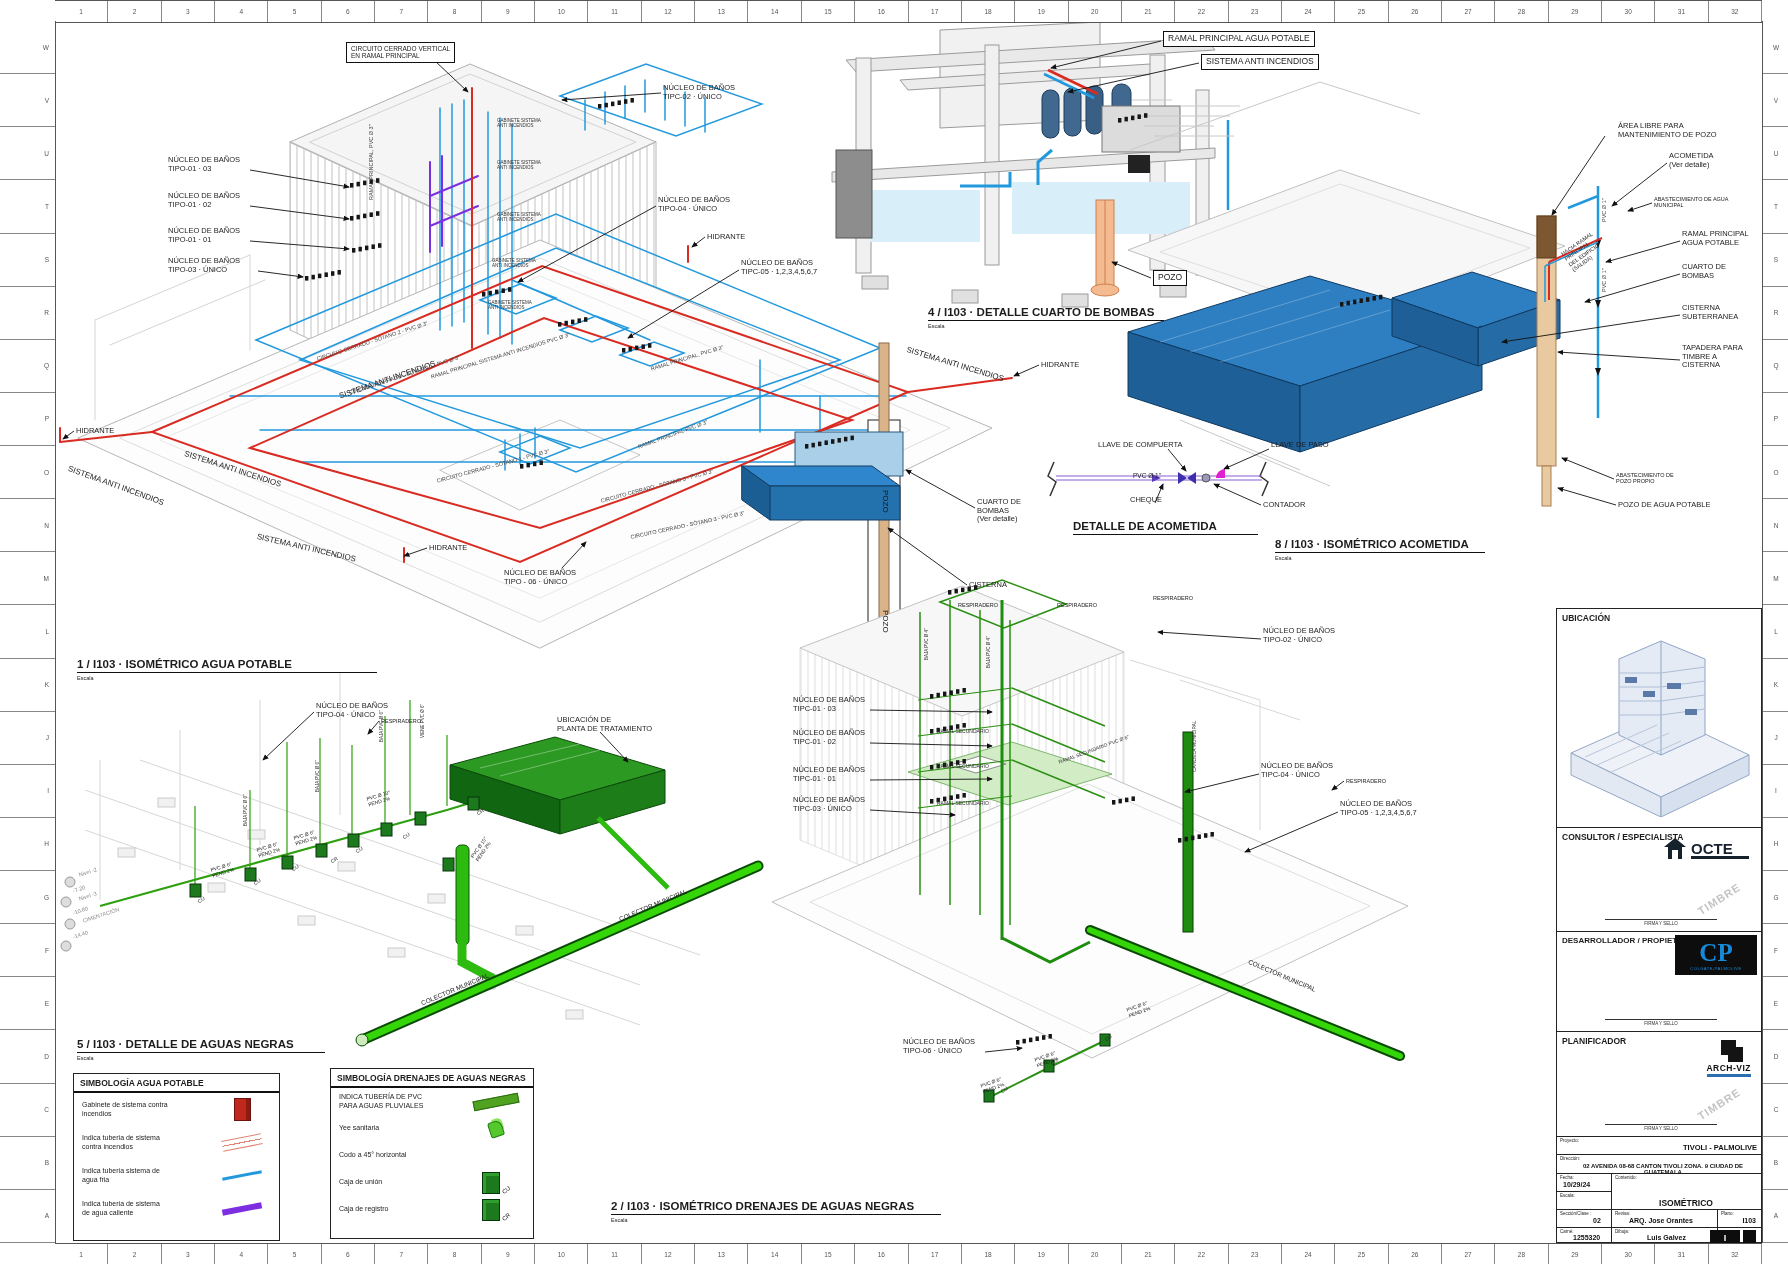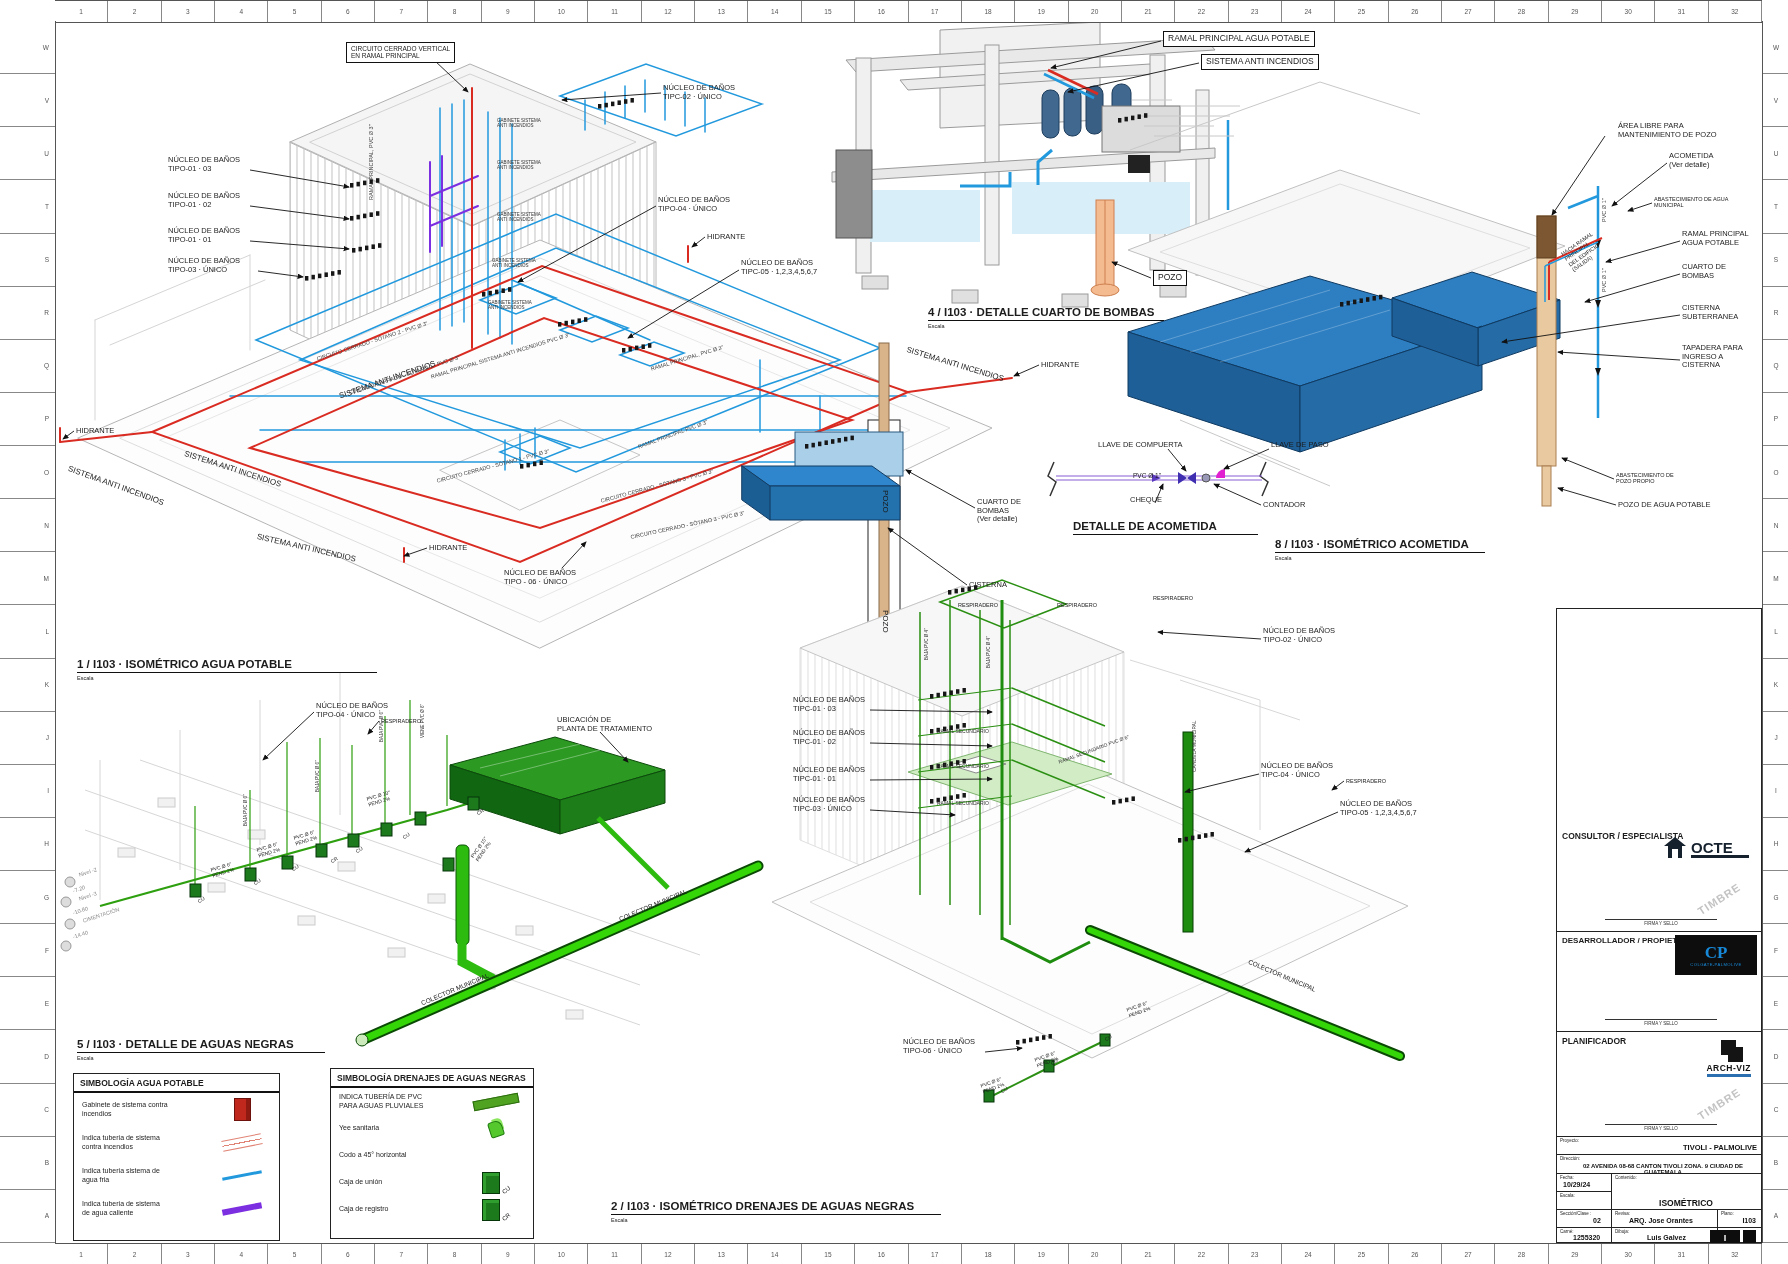--- a/index.html
+++ b/index.html
@@ -47,21 +47,21 @@
   .tb-sec{position:absolute;left:0;width:100%;border-top:1px solid #222;box-sizing:border-box;}
   .tb-sec:first-child{border-top:none;}
   .tb-h{font-weight:bold;font-size:8.5px;padding:4px 0 0 5px;}
   .firma{position:absolute;bottom:5px;left:48px;width:112px;border-top:1px solid #333;text-align:center;font-size:4.5px;color:#333;padding-top:1px;}
   .timbre{position:absolute;right:18px;bottom:26px;font-size:11px;font-weight:bold;color:#c3c3c3;transform:rotate(-33deg);letter-spacing:1px;}
   .tb-row{position:absolute;left:0;width:100%;border-top:1px solid #222;box-sizing:border-box;}
   .tb-lab{position:absolute;left:3px;top:1px;font-size:4.5px;color:#222;}
   .tb-val{position:absolute;font-size:7px;font-weight:bold;color:#111;}
   .cdiv{position:absolute;top:0;bottom:0;border-left:1px solid #222;}
   .cp-box{position:absolute;right:4px;top:3px;width:82px;height:40px;background:#0d0d0d;display:flex;flex-direction:column;align-items:center;justify-content:center;}
-  .cp-mono{color:#1789d8;font-weight:bold;font-size:17px;line-height:1;font-family:"Liberation Serif",serif;}
+  .cp-mono{color:#1789d8;font-weight:bold;font-size:25px;line-height:1;font-family:"Liberation Serif",serif;}
   .cp-cap{color:#1789d8;font-size:4.2px;letter-spacing:.4px;margin-top:1px;}
   .octe{position:absolute;right:6px;top:8px;display:flex;align-items:center;}
   .octe svg{display:block;}
   .av-logo{position:absolute;right:10px;top:8px;text-align:center;}
   .av-cube{width:15px;height:15px;background:#141414;margin:0 auto 8px auto;box-shadow:7px 7px 0 #141414, 3px 3px 0 #ffffff;}
   .av-name{font-size:8.5px;font-weight:bold;color:#111;letter-spacing:.5px;}
   .av-bar{width:44px;height:3px;background:#2b6fb0;margin:1px auto 0 auto;}
   .nbox{position:absolute;right:5px;top:2px;display:flex;}
   .nb1{width:30px;height:15px;background:#0d0d0d;color:#fff;font-size:9px;font-weight:bold;display:flex;align-items:center;justify-content:center;}
   .nb2{width:13px;height:15px;background:#0d0d0d;margin-left:3px;}
@@ -492,21 +492,21 @@
 (Ver detalle)</div>
       <div class="co" style="left: 1654px; top: 196px; font-size: 5.5px;">ABASTECIMIENTO DE AGUA
 MUNICIPAL</div>
       <div class="co" style="left: 1682px; top: 230px;">RAMAL PRINCIPAL
 AGUA POTABLE</div>
       <div class="co" style="left: 1682px; top: 263px;">CUARTO DE
 BOMBAS</div>
       <div class="co" style="left: 1682px; top: 304px;">CISTERNA
 SUBTERRANEA</div>
       <div class="co" style="left: 1682px; top: 344px;">TAPADERA PARA
-INGRESO A
+TIMBRE A
 CISTERNA</div>
       <div class="co" style="left: 1560px; top: 252px; font-size: 5.5px; transform: rotate(-35deg);">HACIA RAMAL
 PRINCIPAL
 DEL EDIFICIO
 (SALIDA)</div>
       <div class="co" style="left: 1601px; top: 222px; font-size: 5.5px; color: rgb(68, 68, 68); transform: rotate(-90deg);">PVC Ø 1"</div>
       <div class="co" style="left: 1601px; top: 292px; font-size: 5.5px; color: rgb(68, 68, 68); transform: rotate(-90deg);">PVC Ø 1"</div>
       <div class="co" style="left: 1616px; top: 472px; font-size: 5.5px;">ABASTECIMIENTO DE
 POZO PROPIO</div>
       <div class="co" style="left: 1618px; top: 501px;">POZO DE AGUA POTABLE</div>
@@ -777,20 +777,36 @@
           <span class="llab">Caja de registro</span>
           <span class="licon">
             <span class="box-green"></span>
             <span class="ltag">CR</span>
           </span>
         </div>
       </div>
   </div>
 
   <div id="titleblock">
+    <div class="tb-sec" style="top:0;height:218px;">
+      <div class="tb-h">UBICACIÓN</div>
+      <svg width="196" height="192" style="display:block;margin:2px auto 0 auto;">
+        <path d="M10,128 L100,88 L188,130 L100,172 Z" fill="#eef2f8" stroke="#94a7c4"></path>
+        <path d="M10,128 L10,150 L100,192 L100,172 Z" fill="#e2e9f3" stroke="#94a7c4"></path>
+        <path d="M100,172 L100,192 L188,150 L188,130 Z" fill="#d7e0ee" stroke="#94a7c4"></path>
+        <path d="M58,110 L58,34 L100,16 L144,34 L144,110 L100,130 Z" fill="#e4ebf5" stroke="#8fa3c8"></path>
+        <path d="M100,16 L100,130" stroke="#8fa3c8"></path>
+        <path d="M58,48h42M58,62h42M58,76h42M58,90h42M100,48l44,-6M100,62l44,-6M100,76l44,-6M100,90l44,-6" stroke="#aebdd6" fill="none"></path>
+        <rect x="64" y="52" width="12" height="6" fill="#5b79a8"></rect>
+          <rect x="82" y="66" width="12" height="6" fill="#5b79a8"></rect>
+        <rect x="106" y="58" width="14" height="6" fill="#5b79a8"></rect>
+          <rect x="124" y="84" width="12" height="6" fill="#5b79a8"></rect>
+        <path d="M24,132 L96,100 M36,140 L108,108 M48,148 L120,116" stroke="#b9c6da" fill="none"></path>
+      </svg>
+    </div>
     <div class="tb-sec" style="top:218px;height:104px;">
       <div class="tb-h">CONSULTOR / ESPECIALISTA</div>
       <div class="octe">
         <svg width="92" height="26">
           <path d="M12,2 L23,11 H19 V23 H5 V11 H1 Z" fill="#16212e"></path>
           <rect x="9" y="14" width="6" height="9" fill="#fff"></rect>
           <text x="28" y="18" font-size="15" font-weight="bold" fill="#16212e" font-family="Liberation Sans, sans-serif">OCTE</text>
           <rect x="28" y="20" width="58" height="3" fill="#16212e"></rect>
         </svg>
       </div>

